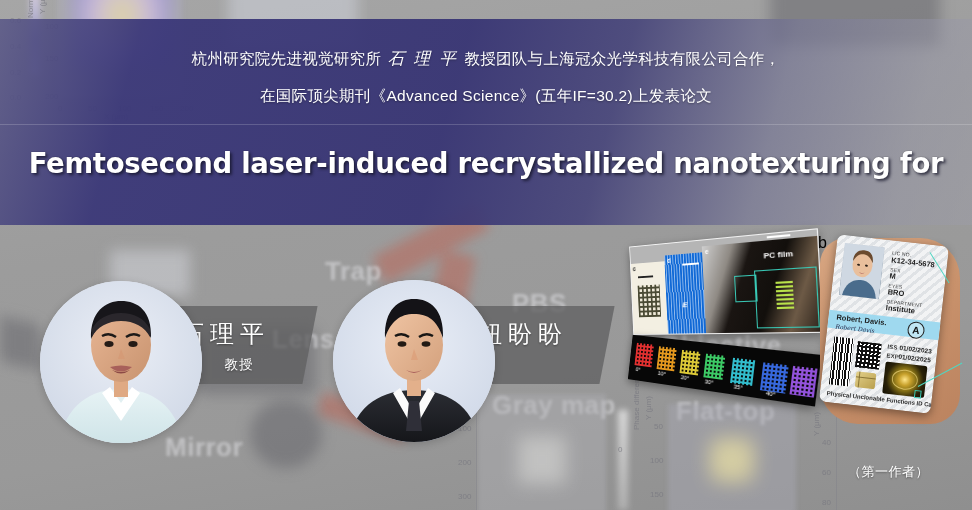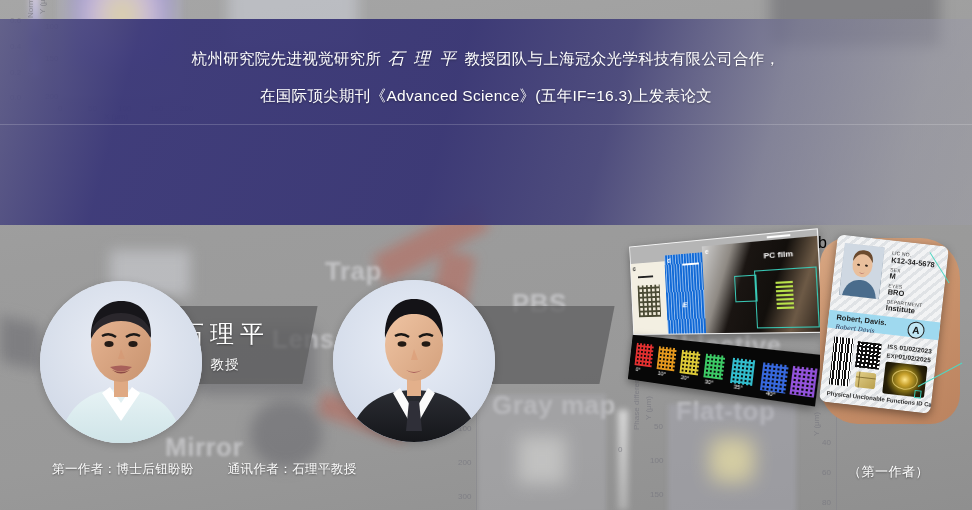--- a/index.html
+++ b/index.html
@@ -431,31 +431,32 @@
     <div class="bg-axis-text" style="left:812px; top:436px; transform:rotate(-90deg); transform-origin:left top;">Y (μm)</div>
   </div>
 
   <div id="header-band">
     <div class="divider"></div>
 
     <div id="subtitle-block">
       <div class="sub-line">
         <span>杭州研究院先进视觉研究所 </span><span class="name-cal">石 理 平</span><span> 教授团队与上海冠众光学科技有限公司合作，</span>
       </div>
-      <div class="sub-line" style="margin-top:7px;">在国际顶尖期刊《Advanced Science》(五年IF=16.3)上发表论文</div>
+      <div class="sub-line" style="margin-top:7px;">在国际顶尖期刊《Advanced Science》(五年IF=30.2)上发表论文</div>
     </div>
 
     <div id="title-block">
+      <div class="title-line">Femtosecond laser-induced recrystallized nanotexturing for</div>
     </div>
   </div>
 
   <div class="person" style="left:0; top:0; width:360px; height:510px;">
     <div class="banner" style="left:120px; top:306px; width:190px; height:78px;"></div>
     <div class="banner-text banner-name" style="left:150px; top:318px; width:150px;">石理平</div>
-    <div class="banner-text banner-role" style="left:150px; top:356px; width:150px;">教授</div>
+    <div class="banner-text banner-role" style="left:164px; top:356px; width:150px;">教授</div>
 
     <div class="avatar" style="left:40px; top:281px; width:162px; height:162px;">
       <svg width="162" height="162" viewBox="0 0 162 162">
         <defs>
           <radialGradient id="bgA1" cx="50%" cy="40%" r="75%">
             <stop offset="0%" stop-color="#eaeef6"></stop>
               <stop offset="100%" stop-color="#ccd5e4"></stop>
           </radialGradient>
           <linearGradient id="shirt1" x1="0" y1="0" x2="0" y2="1">
             <stop offset="0%" stop-color="#e7f3f5"></stop>
@@ -479,20 +480,21 @@
         <path d="M86 56 q7 -5 14 -1" stroke="#1d1a18" stroke-width="2.4" fill="none"></path>
         <path d="M81 68 l-3 10 h7 z" fill="#d59b77"></path>
         <path d="M72 89 q9 7 18 0 q-9 4 -18 0 z" fill="#8d4a45"></path>
         <path d="M70 86 q11 -3 22 0 q-11 9 -22 0 z" fill="#a8605a"></path>
       </svg>
     </div>
   </div>
 
   <div class="person" style="left:0; top:0; width:660px; height:510px;">
     <div class="banner" style="left:415px; top:306px; width:192px; height:78px;"></div>
+    <div class="banner-text banner-name" style="left:448px; top:318px; width:150px;">钮盼盼</div>
 
     <div class="avatar" style="left:333px; top:280px; width:162px; height:162px;">
       <svg width="162" height="162" viewBox="0 0 162 162">
         <defs>
           <radialGradient id="bgA2" cx="50%" cy="40%" r="75%">
             <stop offset="0%" stop-color="#e9eef7"></stop>
               <stop offset="100%" stop-color="#ccd5e5"></stop>
           </radialGradient>
           <linearGradient id="suit2" x1="0" y1="0" x2="0" y2="1">
             <stop offset="0%" stop-color="#2b2d33"></stop>
@@ -615,20 +617,15 @@
       <div class="holo" style="left:62px; top:121px; width:42px; height:32px;"></div>
       <div class="teal-box" style="left:94px; top:146px; width:7px; height:8px;"></div>
 
       <div class="card-footer-text" style="left:7px; top:156px;">Physical Unclonable Functions ID Card</div>
     </div>
 
     <div class="leader-line" style="left:112px; top:18px; width:36px; transform:rotate(58deg);"></div>
     <div class="leader-line" style="left:100px; top:152px; width:50px; transform:rotate(-28deg);"></div>
   </div>
 
-  <div id="authors-credit">
-    <span>第一作者：博士后钮盼盼</span>
-    <span class="gap"></span>
-    <span>通讯作者：石理平教授</span>
-  </div>
   <div id="institute-credit">（第一作者）</div>
 
 </div>
 
 </body></html>

